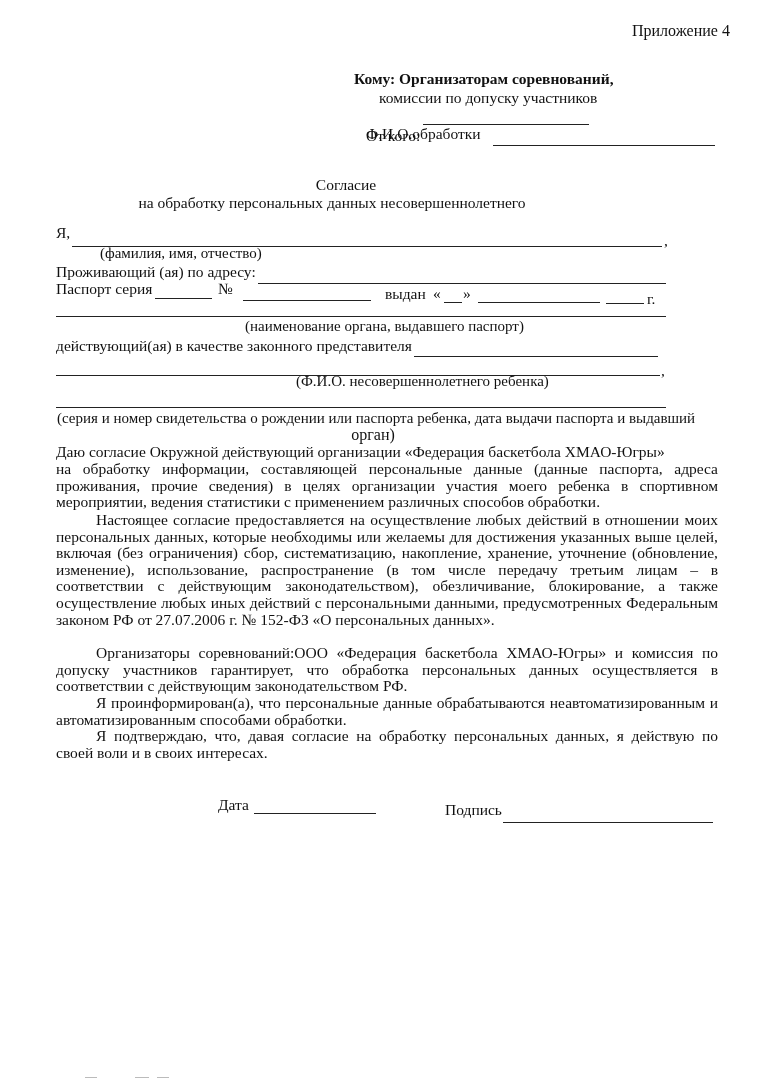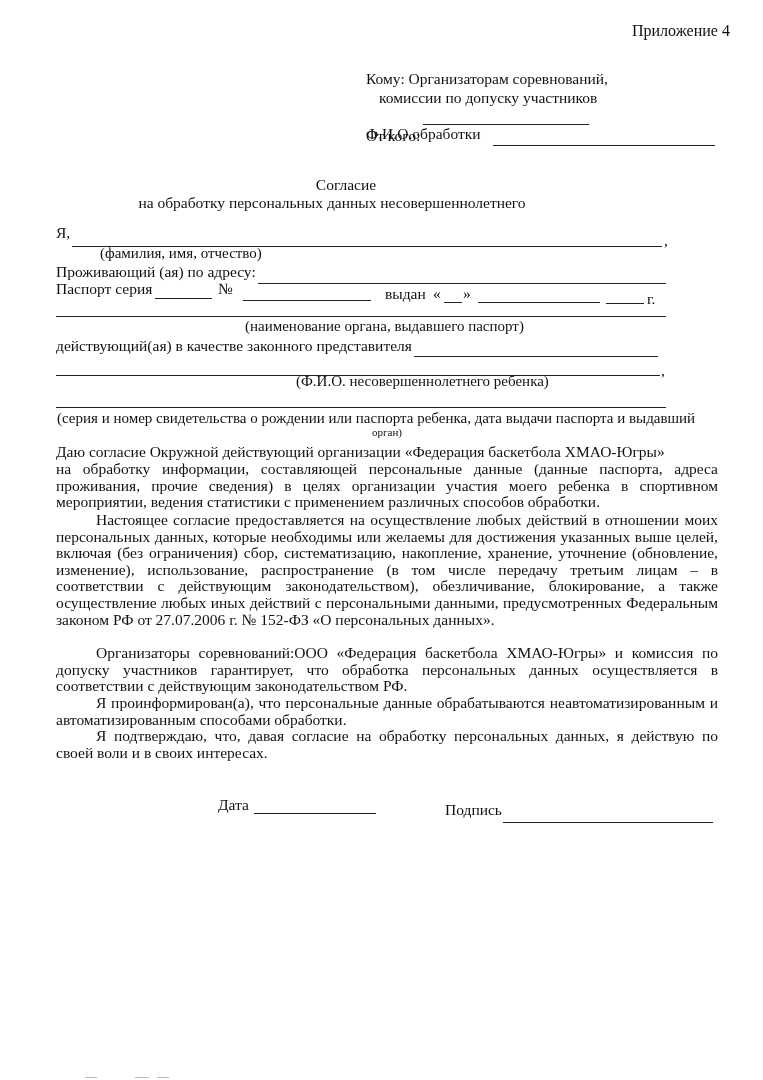--- a/index.html
+++ b/index.html
@@ -16,21 +16,21 @@
     text-align: justify; line-height: 16.6px; white-space: normal;
   }
   .center { text-align: center; }
   .speck { position: absolute; background: #bbb; height: 1px; }
 </style>
 </head>
 <body>
 
 <div class="abs" style="left:632px; top:22px; font-size:16px;">Приложение 4</div>
 
-<div class="abs" style="left:366px; top:70px;">Кому: Организаторам соревнований,</div>
+<div class="abs" style="left:354px; top:70px;font-weight:bold;">Кому: Организаторам соревнований,</div>
 <div class="abs" style="left:366px; top:89px;margin-left:13px;">комиссии по допуску участников</div>
 <div class="abs" style="left:366px; top:107px;margin-top:20px;">От кого:</div>
 <div class="line" style="left:423px; top:124px; width:166px;"></div>
 <div class="abs" style="left:366px; top:125px;">Ф.И.О.обработки</div>
 <div class="line" style="left:493px; top:145px; width:222px;"></div>
 
 <div class="abs center" style="left:0; width:692px; top:176px;">Согласие</div>
 <div class="abs center" style="left:0; width:664px; top:194px;">на обработку персональных данных несовершеннолетнего</div>
 
 <div class="abs" style="left:56px; top:224px;">Я,</div>
@@ -58,21 +58,21 @@
 
 <div class="abs" style="left:56px; top:337px;">действующий(ая) в качестве законного представителя</div>
 <div class="line" style="left:414px; top:356px; width:244px;"></div>
 
 <div class="line" style="left:56px; top:375px; width:604px;"></div>
 <div class="abs" style="left:661px; top:362px;">,</div>
 <div class="abs" style="left:296px; top:373px; font-size:15px;">(Ф.И.О. несовершеннолетнего ребенка)</div>
 
 <div class="line" style="left:56px; top:407px; width:610px;"></div>
 <div class="abs" style="left:57px; top:410px; font-size:15px;">(серия и номер свидетельства о рождении или паспорта ребенка, дата выдачи паспорта и выдавший</div>
-<div class="abs center" style="left:56px; width:662px; top:426px; font-size:11px;">орган)</div>
+<div class="abs center" style="left:42px; width:662px; top:426px; font-size:16px;">орган)</div>
 
 <div class="abs" style="left:56px; top:443px;">Даю согласие Окружной действующий организации «Федерация баскетбола ХМАО-Югры»</div>
 <div class="para" style="top:461px;">на обработку информации, составляющей персональные данные (данные паспорта, адреса проживания, прочие сведения) в целях организации участия моего ребенка в спортивном мероприятии, ведения статистики с применением различных способов обработки.</div>
 
 <div class="para" style="top:512px; text-indent:40px;">Настоящее согласие предоставляется на осуществление любых действий в отношении моих персональных данных, которые необходимы или желаемы для достижения указанных выше целей, включая (без ограничения) сбор, систематизацию, накопление, хранение, уточнение (обновление, изменение), использование, распространение (в том числе передачу третьим лицам – в соответствии с действующим законодательством), обезличивание, блокирование, а также осуществление любых иных действий с персональными данными, предусмотренных Федеральным законом РФ от 27.07.2006 г. № 152-ФЗ «О персональных данных».</div>
 
 <div class="para" style="top:645px; text-indent:40px;">Организаторы соревнований:ООО «Федерация баскетбола ХМАО-Югры» и комиссия по допуску участников гарантирует, что обработка персональных данных осуществляется в соответствии с действующим законодательством РФ.</div>
 
 <div class="para" style="top:695px; text-indent:40px;">Я проинформирован(а), что персональные данные обрабатываются неавтоматизированным и автоматизированным способами обработки.</div>
 

